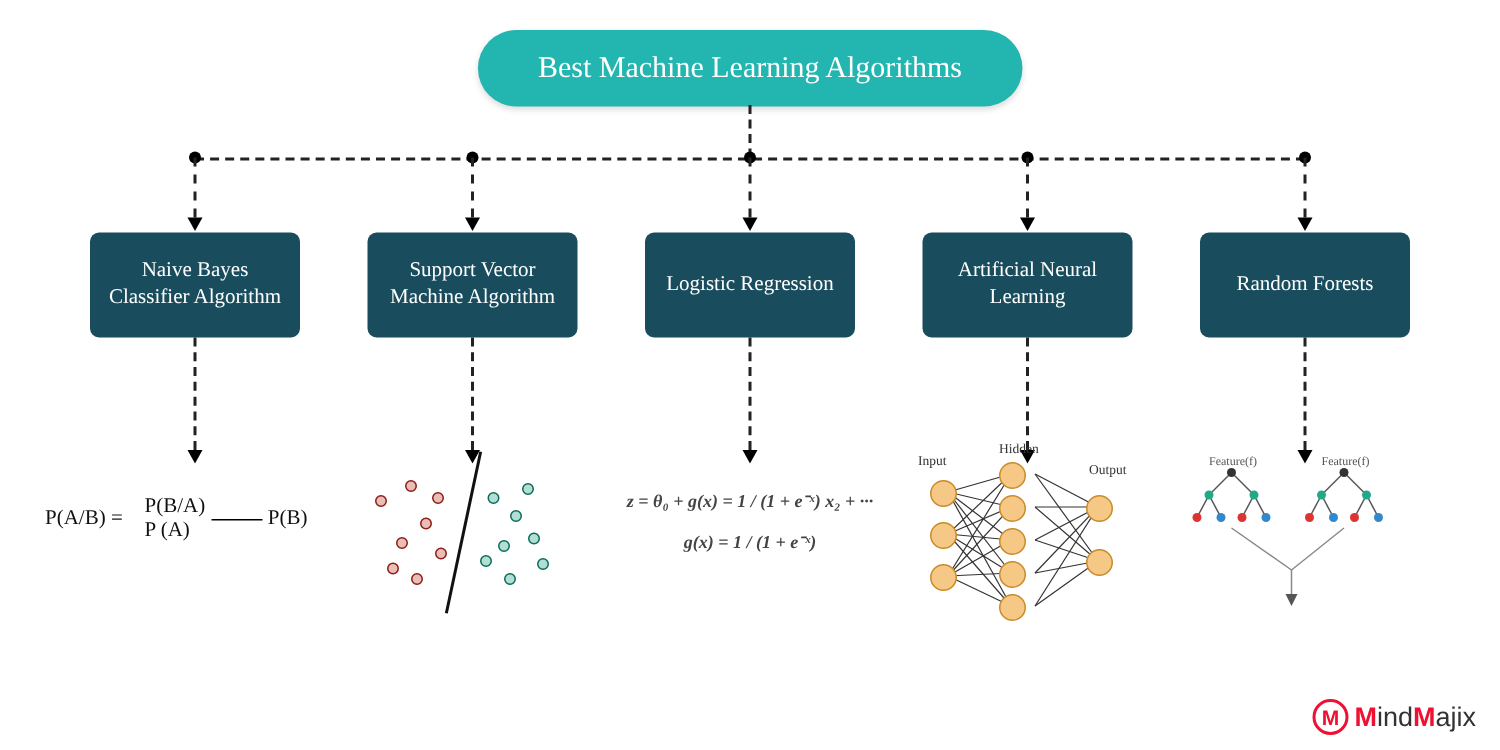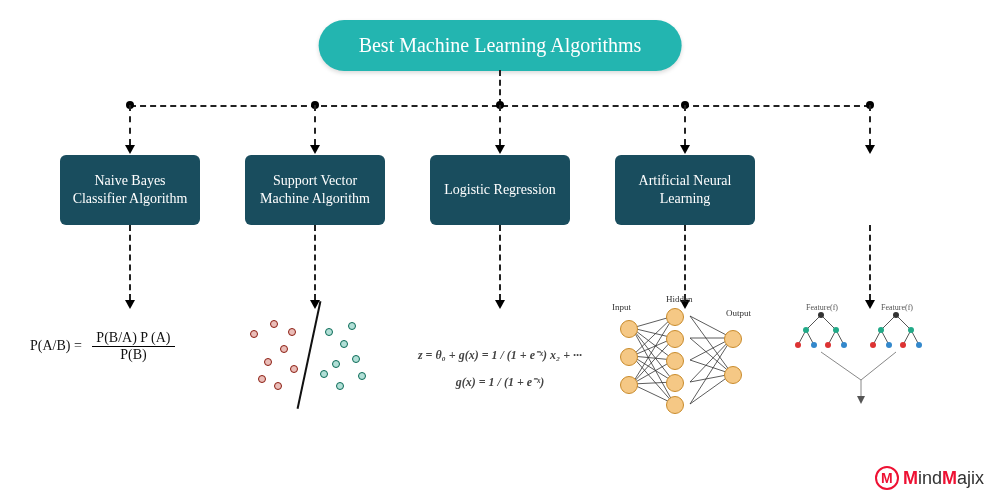--- a/index.html
+++ b/index.html
@@ -30,33 +30,33 @@
   .dot { position: absolute; width: 8px; height: 8px; background: #000; border-radius: 50%; transform: translate(-50%,-50%); }
   .arrowhead {
     position: absolute; width: 0; height: 0;
     border-left: 5px solid transparent; border-right: 5px solid transparent;
     border-top: 9px solid #000; transform: translateX(-50%);
   }
 
   .illus { position: absolute; font-family: 'Times New Roman', serif; font-size: 14px; color: #111; }
 
   
-  .frac { display: inline-flex; flex-direction: column; align-items: center; vertical-align: middle; }
+  .frac { display: inline-flex; flex-direction: row; align-items: center; vertical-align: middle; }
   .frac .num, .frac .den { padding: 0 4px; }
   .frac .bar { width: 100%; border-top: 1px solid #000; }
 
   
   .svm-box { width: 150px; height: 90px; position: relative; }
   .pt { position: absolute; width: 8px; height: 8px; border-radius: 50%; border: 1.5px solid; }
   .red { background: #c0392b55; border-color: #8b1d12; }
   .grn { background: #16a08555; border-color: #0b6b57; }
   .sep { position: absolute; width: 2px; height: 110px; background: #111; left: 68px; top: -10px; transform: rotate(12deg); }
 
   
-  .logi { font-style: italic; font-size: 12px; text-align: center; line-height: 1.6; color: #444; font-weight: 600; margin-top: 21px; }
+  .logi { font-style: italic; font-size: 12px; text-align: center; line-height: 1.6; color: #444; font-weight: 600; }
 
   
   .nn { width: 160px; height: 120px; position: relative; font-size: 9px; color: #333; }
   .neuron { position: absolute; width: 18px; height: 18px; background: #f5c885; border: 1px solid #c98b2b; border-radius: 50%; }
   .nn-label { position: absolute; font-size: 9px; color: #333; }
   .nn svg { position: absolute; left:0; top:0; width:100%; height:100%; }
 
   
   .rf { width: 150px; height: 110px; position: relative; }
   .rf svg { width: 100%; height: 100%; }
@@ -92,20 +92,21 @@
   <div class="arrowhead" style="left:130px; top:145px;"></div>
   <div class="arrowhead" style="left:315px; top:145px;"></div>
   <div class="arrowhead" style="left:500px; top:145px;"></div>
   <div class="arrowhead" style="left:685px; top:145px;"></div>
   <div class="arrowhead" style="left:870px; top:145px;"></div>
 
   <div class="node" style="left:60px;  top:155px;">Naive Bayes Classifier Algorithm</div>
   <div class="node" style="left:245px; top:155px;">Support Vector Machine Algorithm</div>
   <div class="node" style="left:430px; top:155px;">Logistic Regression</div>
   <div class="node" style="left:615px; top:155px;">Artificial Neural Learning</div>
+  <div class="node" style="left:800px; top:155px;">Random Forests</div>
 
   <div class="connector-v" style="left:129px; top:225px; height:75px;"></div>
   <div class="connector-v" style="left:314px; top:225px; height:75px;"></div>
   <div class="connector-v" style="left:499px; top:225px; height:75px;"></div>
   <div class="connector-v" style="left:684px; top:225px; height:75px;"></div>
   <div class="connector-v" style="left:869px; top:225px; height:75px;"></div>
   <div class="arrowhead" style="left:130px; top:300px;"></div>
   <div class="arrowhead" style="left:315px; top:300px;"></div>
   <div class="arrowhead" style="left:500px; top:300px;"></div>
   <div class="arrowhead" style="left:685px; top:300px;"></div>

